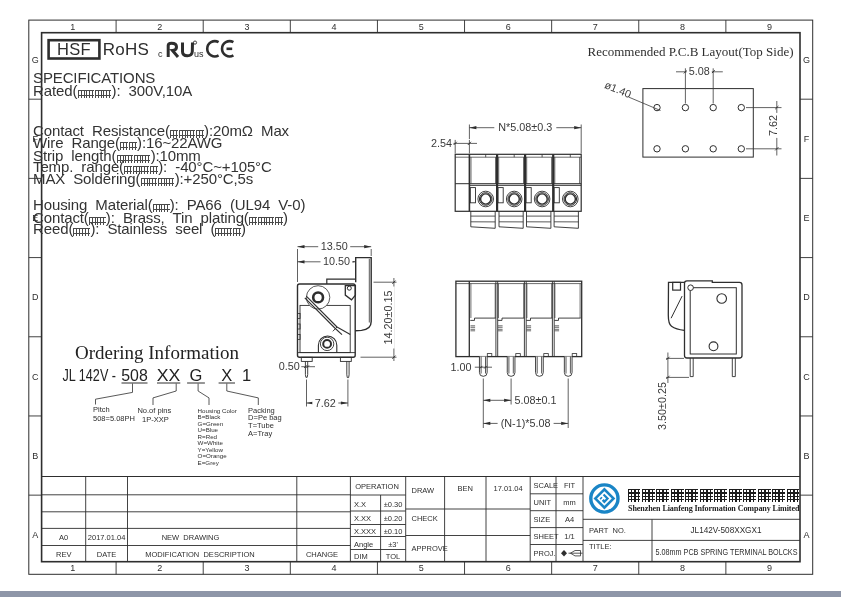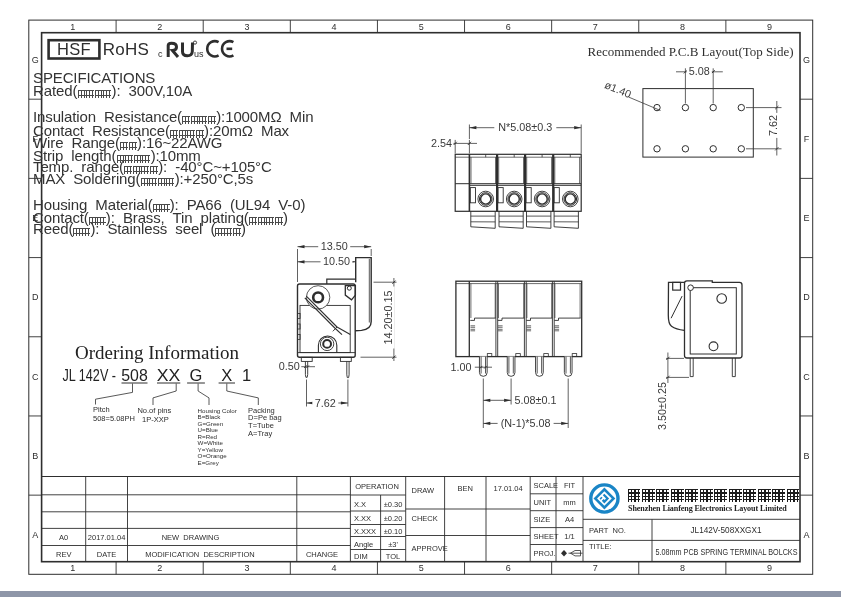--- a/index.html
+++ b/index.html
@@ -520,21 +520,20 @@
 <path d="M601,495.2 L607.8,495.2 L607.8,502 L604.2,502 L604.2,499.3 L605.6,499.3 L605.6,497.4 L601,497.4 Z" fill="#1a85c6"></path>
 <rect x="601" y="499.3" width="1.6" height="2.7" fill="#1a85c6"></rect>
 </g>
 </svg>
 
 <div class="sl" style="top:69.30000000000001px">SPECIFICATIONS</div>
 
 <div class="sl" style="top:81.80000000000001px">Rated(<i class="c"></i><i class="c"></i><i class="c"></i><i class="c"></i>):  300V,10A</div>
 
 
-<div class="sl" style="top:108.2px">Insulation  Resistance(<i class="c"></i><i class="c"></i><i class="c"></i><i class="c"></i>):1000MΩ  Min</div>
 
 <div class="sl" style="top:121.7px">Contact  Resistance(<i class="c"></i><i class="c"></i><i class="c"></i><i class="c"></i>):20mΩ  Max</div>
 
 <div class="sl" style="top:134.20000000000002px">Wire  Range(<i class="c"></i><i class="c"></i>):16~22AWG</div>
 
 <div class="sl" style="top:146.70000000000002px">Strip  length(<i class="c"></i><i class="c"></i><i class="c"></i><i class="c"></i>):10mm</div>
 
 <div class="sl" style="top:158.4px">Temp.  range(<i class="c"></i><i class="c"></i><i class="c"></i><i class="c"></i>):  -40°C~+105°C</div>
 
 <div class="sl" style="top:170.4px">MAX  Soldering(<i class="c"></i><i class="c"></i><i class="c"></i><i class="c"></i>):+250°C,5s</div>
@@ -553,15 +552,15 @@
       <i class="cb"></i>
       <i class="cb"></i>
       <i class="cb"></i>
       <i class="cb"></i>
       <i class="cb"></i>
       <i class="cb"></i>
       <i class="cb"></i>
       <i class="cb"></i>
     </div>
 
-<div style="position:absolute;left:628px;top:503.5px;font-family:'Liberation Serif',serif;font-weight:bold;font-size:8.1px;letter-spacing:-0.1px;color:#222;white-space:nowrap">Shenzhen Lianfeng Electronics Layout Limited</div>
+<div style="position:absolute;left:628px;top:503.5px;font-family:'Liberation Serif',serif;font-weight:bold;font-size:8.1px;letter-spacing:-0.1px;color:#222;white-space:nowrap">Shenzhen Lianfeng Information Company Limited</div>
 
 <div style="position:absolute;left:0;top:591px;width:841px;height:6px;background:#8e96a8"></div>
 </div>
 </body></html>

